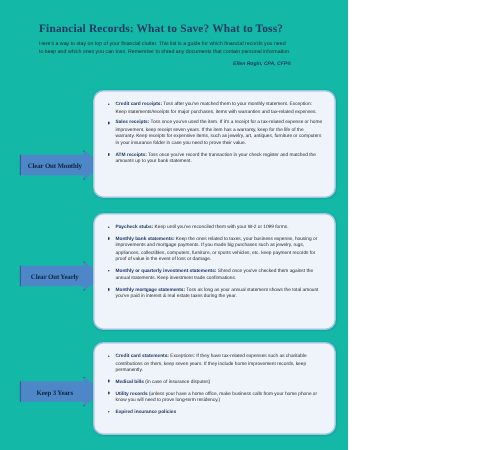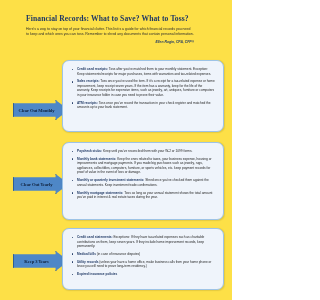--- a/index.html
+++ b/index.html
@@ -14,21 +14,21 @@
     background: #ffffff;
     font-family: "Liberation Sans", sans-serif;
     color: #222222;
     position: relative;
   }
 
   .page {
     position: relative;
     width: 232px;
     height: 300px;
-    background: #fde047;
+    background: #14b8a6;
     padding: 0;
   }
 
   
   .header {
     position: absolute;
     left: 26px;
     top: 14px;
     width: 192px;
   }

